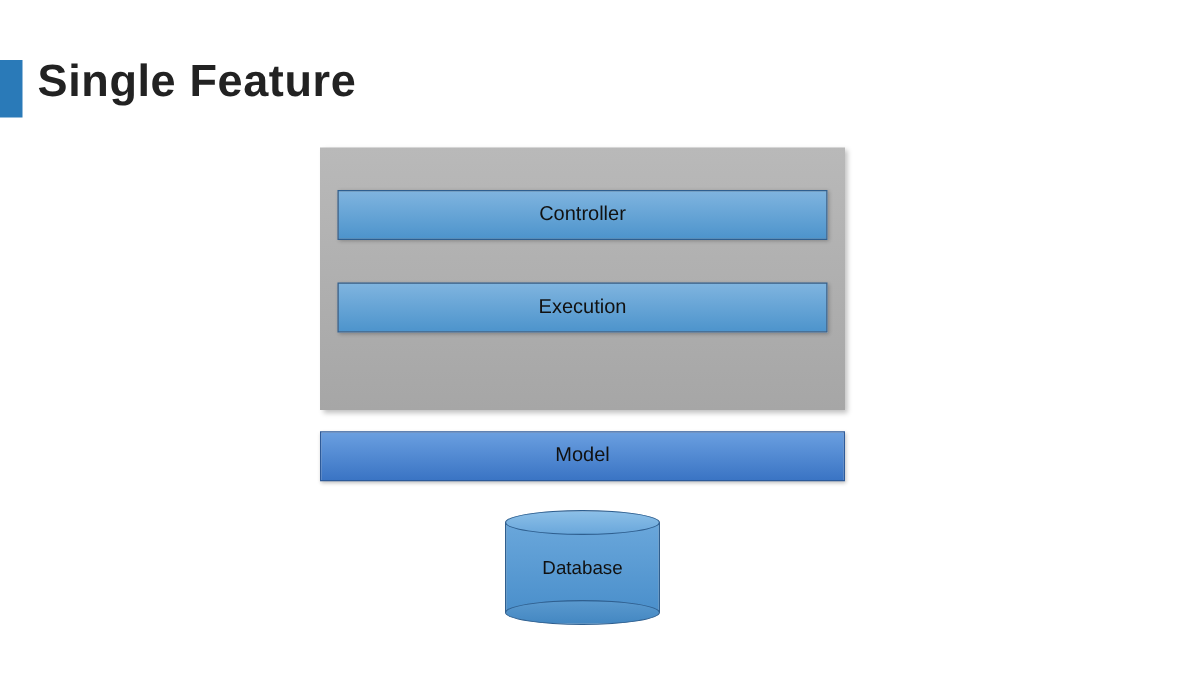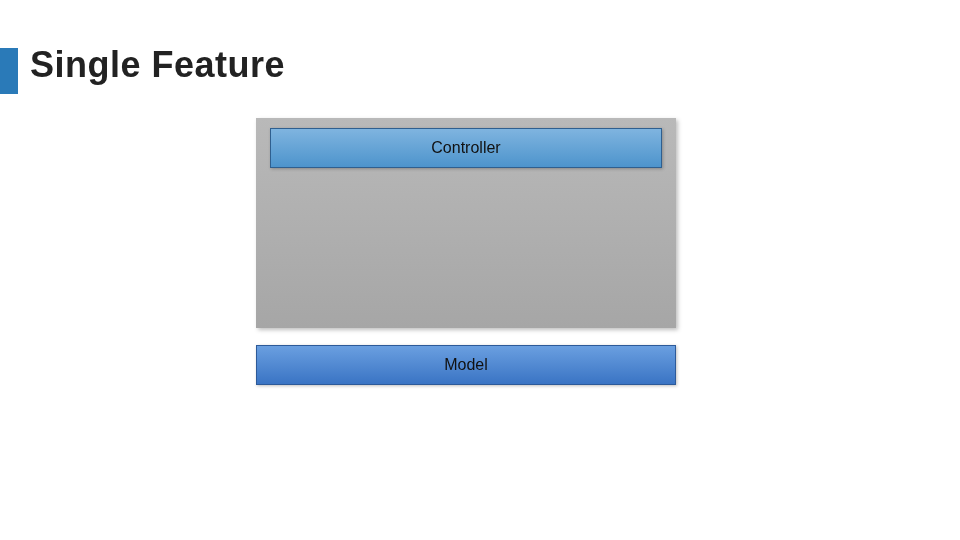--- a/index.html
+++ b/index.html
@@ -6,37 +6,44 @@
   html, body { width: 960px; height: 540px; background: #fff; font-family: "Segoe UI", Arial, sans-serif; overflow: hidden; }
 
   .slide { position: relative; width: 828px; height: 540px; }
 
   .title-bar { position: absolute; left: 0; top: 48px; width: 18px; height: 46px; background: #2a7ab8; }
   .title { position: absolute; left: 30px; top: 44px; font-size: 36px; font-weight: 700; color: #222; letter-spacing: 0.5px; }
 
   .stack-box { position: absolute; left: 256px; top: 118px; width: 420px; height: 210px; background: linear-gradient(180deg,#b9b9b9 0%,#a6a6a6 100%); padding: 10px 14px; display: flex; flex-direction: column; gap: 10px; box-shadow: 2px 2px 4px rgba(0,0,0,0.25); }
 
   .layer { height: 40px; display: flex; align-items: center; justify-content: center; font-size: 16px; color: #111; border: 1px solid #2f5f8f; box-shadow: 1px 1px 3px rgba(0,0,0,0.25); }
-  .light { background: linear-gradient(180deg,#7fb4df 0%,#4d94cc 100%); }
+  .light { background: linear-gradient(180deg,#7fb4df 0%,#4d94cc 100%); margin-top: 24px; }
   .model { position: absolute; left: 256px; top: 345px; width: 420px; height: 40px; background: linear-gradient(180deg,#6a9fe0 0%,#3a74c4 100%); border: 1px solid #2d5a99; display: flex; align-items: center; justify-content: center; font-size: 16px; color: #111; box-shadow: 1px 1px 3px rgba(0,0,0,0.25); text-align: right; }
 
   .db-wrap { position: absolute; left: 404px; top: 408px; width: 124px; height: 92px; }
   .db-body { position: absolute; left: 0; top: 10px; width: 124px; height: 72px; background: linear-gradient(180deg,#6aa7db 0%,#4a8fcb 100%); border-left: 1px solid #2f5f8f; border-right: 1px solid #2f5f8f; }
   .db-top { position: absolute; left: 0; top: 0; width: 124px; height: 20px; border-radius: 50%; background: linear-gradient(180deg,#8cc0e8 0%,#6aa7db 100%); border: 1px solid #2f5f8f; }
   .db-bot { position: absolute; left: 0; top: 72px; width: 124px; height: 20px; border-radius: 50%; background: linear-gradient(180deg,#5a99ce 0%,#4387c2 100%); border: 1px solid #2f5f8f; }
   .db-label { position: absolute; left: 0; top: 38px; width: 124px; text-align: center; font-size: 15px; color: #111; z-index: 3; }
 </style>
 </head>
 <body>
 
 <div class="slide">
 
   <div class="title-bar"></div>
   <h1 class="title">Single Feature</h1>
 
   <div class="stack-box">
     <div class="layer light">Controller</div>
+    <div class="layer light">Execution</div>
   </div>
 
   <div class="model">Model</div>
 
+  <div class="db-wrap">
+    <div class="db-body"></div>
+    <div class="db-bot"></div>
+    <div class="db-top"></div>
+    <div class="db-label">Database</div>
+  </div>
 
 </div>
 
 </body></html>

